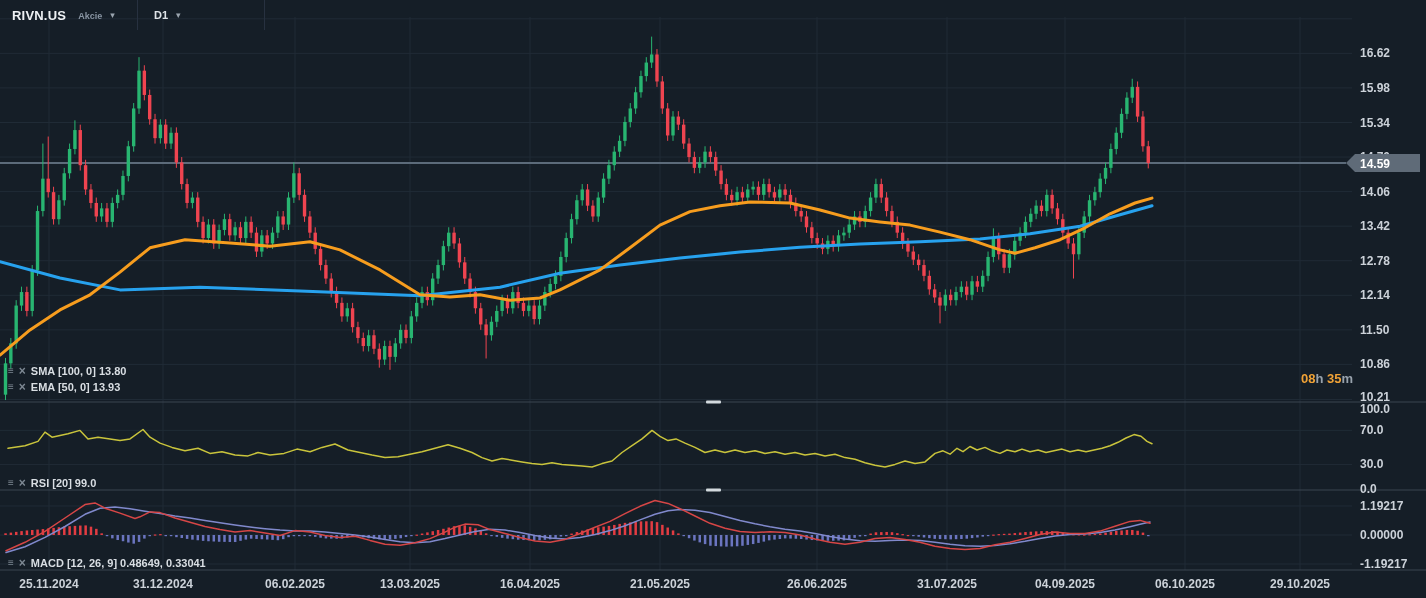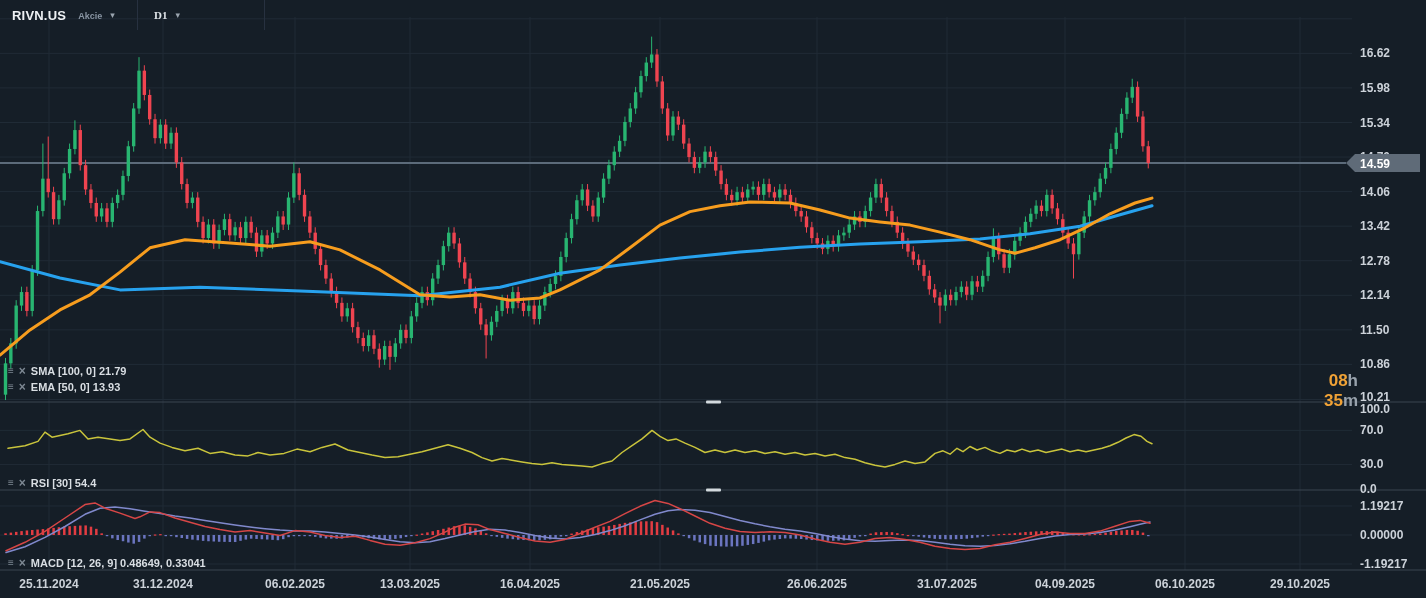--- a/index.html
+++ b/index.html
@@ -2,31 +2,31 @@
 <html><head>
 <meta charset="utf-8">
 <style>
   html,body{margin:0;padding:0;background:#0d141c;}
   .app{position:relative;width:1426px;height:598px;background:#151e27;overflow:hidden;
        font-family:"Liberation Sans",sans-serif;}
   svg text{font-family:"Liberation Sans",sans-serif;}
   .toolbar{position:absolute;left:0;top:0;height:30px;display:flex;align-items:center;z-index:5;}
   .tb-sec{height:30px;display:flex;align-items:center;}
   .tb-sym{width:125px;padding-left:12px;border-right:1px solid #273140;}
-  .tb-tf{width:110px;padding-left:16px;border-right:1px solid #273140;font-family:Liberation Serif, serif;}
+  .tb-tf{width:110px;padding-left:16px;border-right:1px solid #273140;}
   .sym-name{font-size:13px;font-weight:800;color:#eef1f4;letter-spacing:.2px;}
   .sym-type{font-size:9px;font-weight:700;color:#8894a2;margin-left:12px;position:relative;top:1px;}
   .caret{font-size:9px;color:#9aa4ae;margin-left:8px;}
   .tf-label{font-size:11px;font-weight:800;color:#dfe4e8;}
   .legend-row{position:absolute;display:flex;align-items:center;gap:5px;z-index:4;
               font-size:11px;font-weight:700;color:#d9dee3;white-space:nowrap;}
   .lg-ico{color:#7d8893;font-size:10px;font-weight:400;cursor:pointer;line-height:10px;}
   .lg-x{font-size:12px;font-weight:700;}
-  .countdown{position:absolute;left:1296px;top:371px;width:62px;text-align:right;z-index:4;
-             font-size:17px;font-weight:700;color:#98a2ac;}
+  .countdown{position:absolute;left:1296px;top:371px;width:62px;text-align:center;z-index:4;
+             font-size:13px;font-weight:700;color:#98a2ac;}
   .countdown b{color:#f0a236;font-weight:700;}
 </style>
 </head>
 <body>
 
 <div class="app">
   <svg id="chart" width="1426" height="598" viewBox="0 0 1426 598" style="position:absolute;left:0;top:0;">
       <g>
         <line x1="49" y1="17" x2="49" y2="570" stroke="#202b36" stroke-width="1"></line>
         <line x1="163" y1="17" x2="163" y2="570" stroke="#202b36" stroke-width="1"></line>
@@ -786,31 +786,31 @@
     </div>
     <div class="tb-sec tb-tf">
       <span class="tf-label">D1</span>
       <span class="caret">▾</span>
     </div>
   </div>
 
   <div class="legend-row" style="left:8px;top:365px;">
     <span class="lg-ico">≡</span>
     <span class="lg-ico lg-x">×</span>
-    <span>SMA [100, 0] 21.79</span>
+    <span>SMA [100, 0] 13.80</span>
   </div>
   <div class="legend-row" style="left:8px;top:381px;">
     <span class="lg-ico">≡</span>
     <span class="lg-ico lg-x">×</span>
     <span>EMA [50, 0] 13.93</span>
   </div>
   <div class="legend-row" style="left:8px;top:477px;">
     <span class="lg-ico">≡</span>
     <span class="lg-ico lg-x">×</span>
-    <span>RSI [30] 54.4</span>
+    <span>RSI [20] 99.0</span>
   </div>
   <div class="legend-row" style="left:8px;top:557px;">
     <span class="lg-ico">≡</span>
     <span class="lg-ico lg-x">×</span>
     <span>MACD [12, 26, 9] 0.48649,  0.33041</span>
   </div>
 
   <div class="countdown"><b>08</b><span>h</span> <b>35</b><span>m</span></div>
 </div>
 

